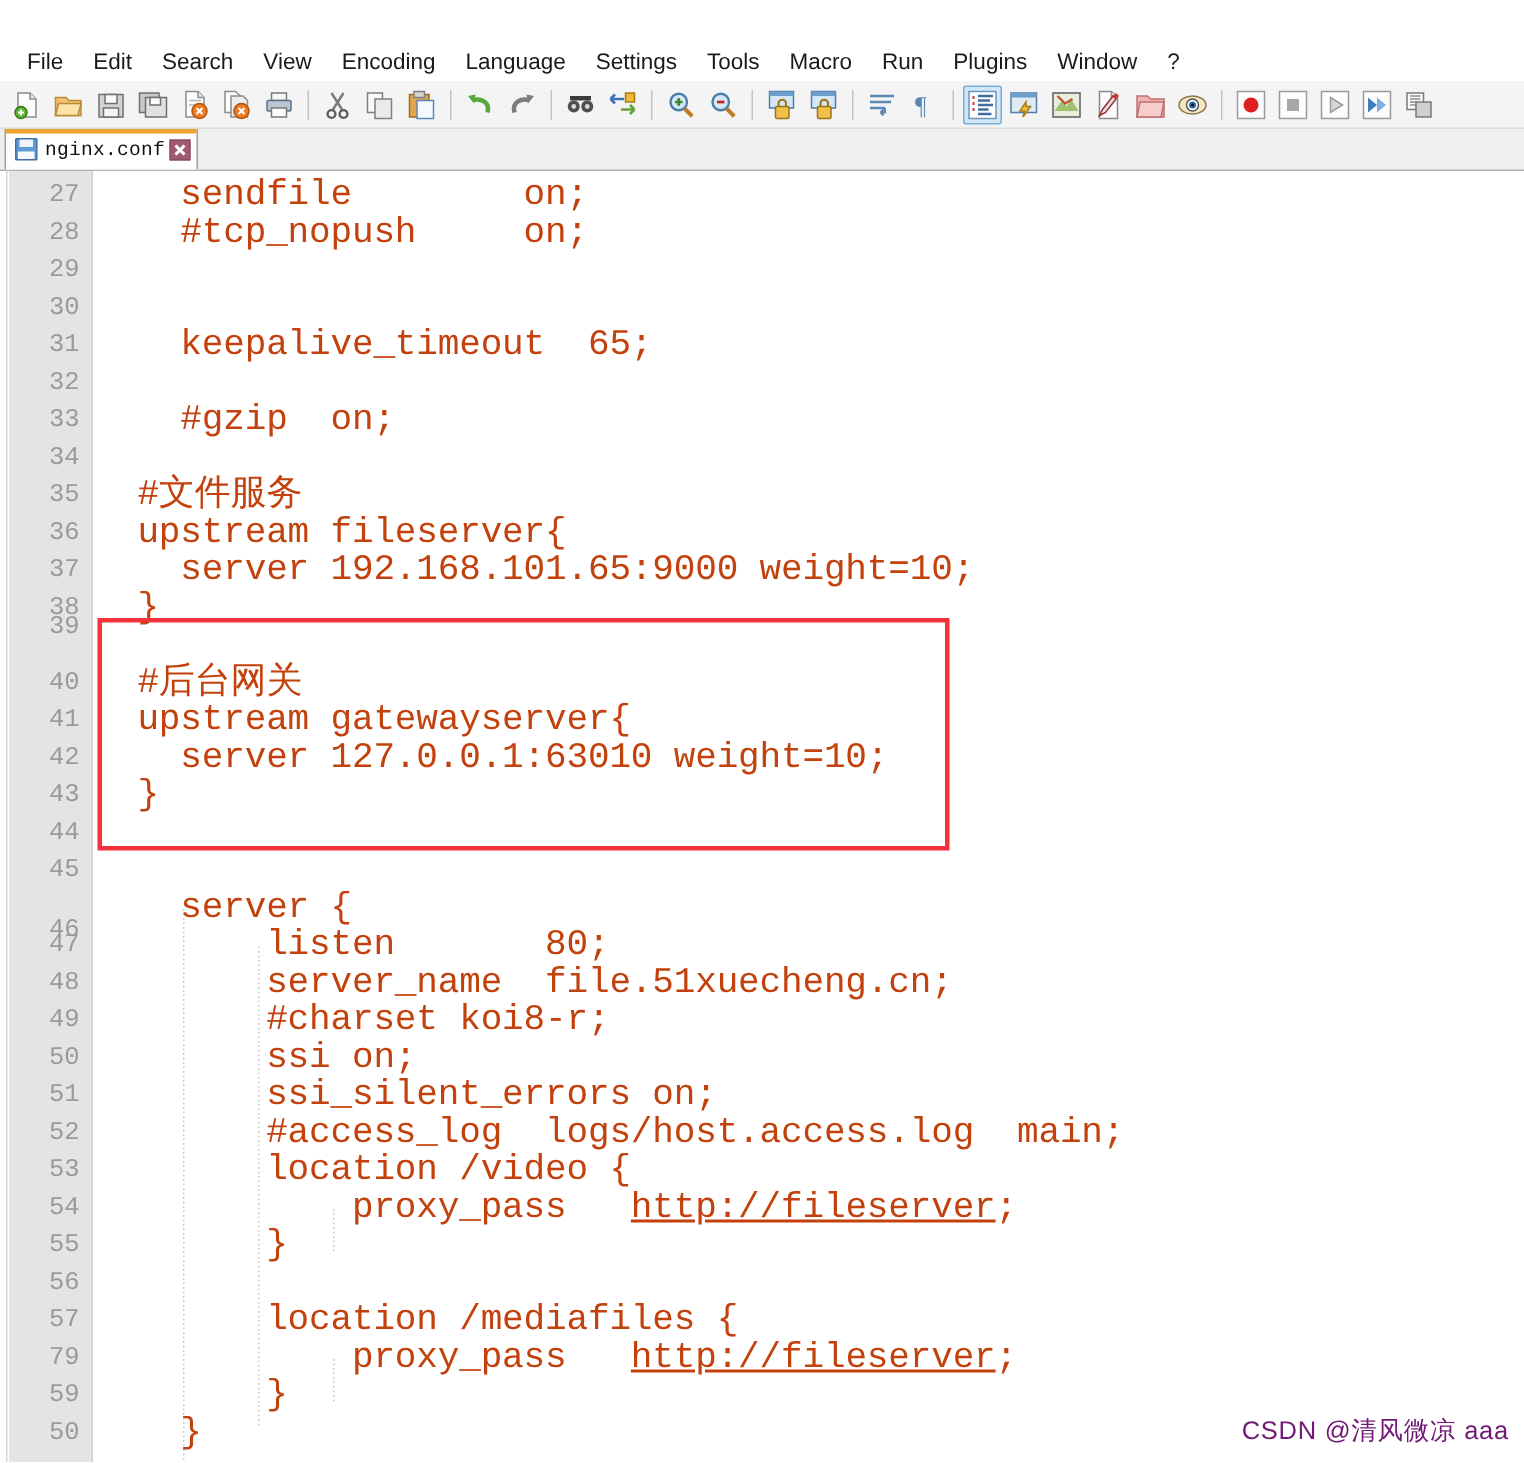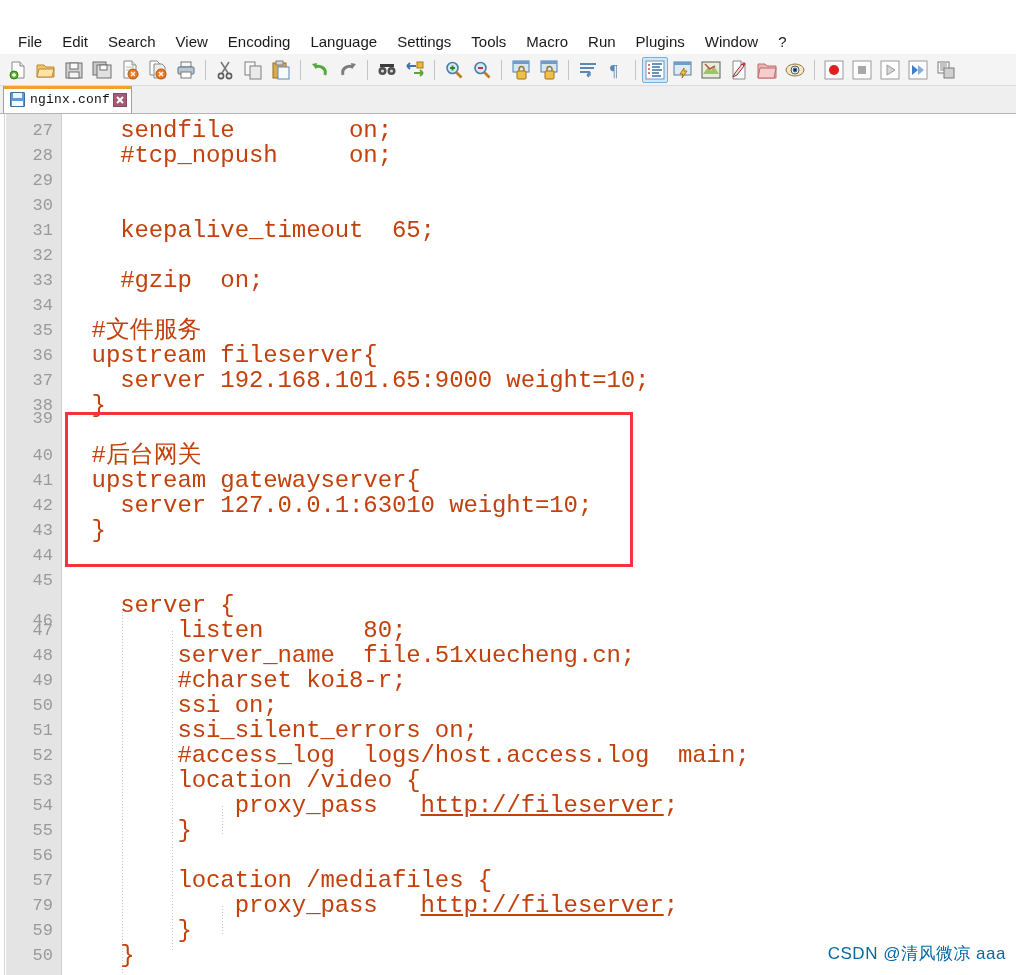--- a/index.html
+++ b/index.html
@@ -259,21 +259,21 @@
     pointer-events: none;
   }
 
   
   .watermark {
     position: absolute;
     right: 10px;
     bottom: 10px;
     font-family: "Liberation Sans", sans-serif;
     font-size: 17px;
-    color: #0369a1;
+    color: #701a75;
     white-space: nowrap;
     letter-spacing: 0.5px;
   }
 </style>
 </head>
 <body>
 
 <div id="app">
 
 

